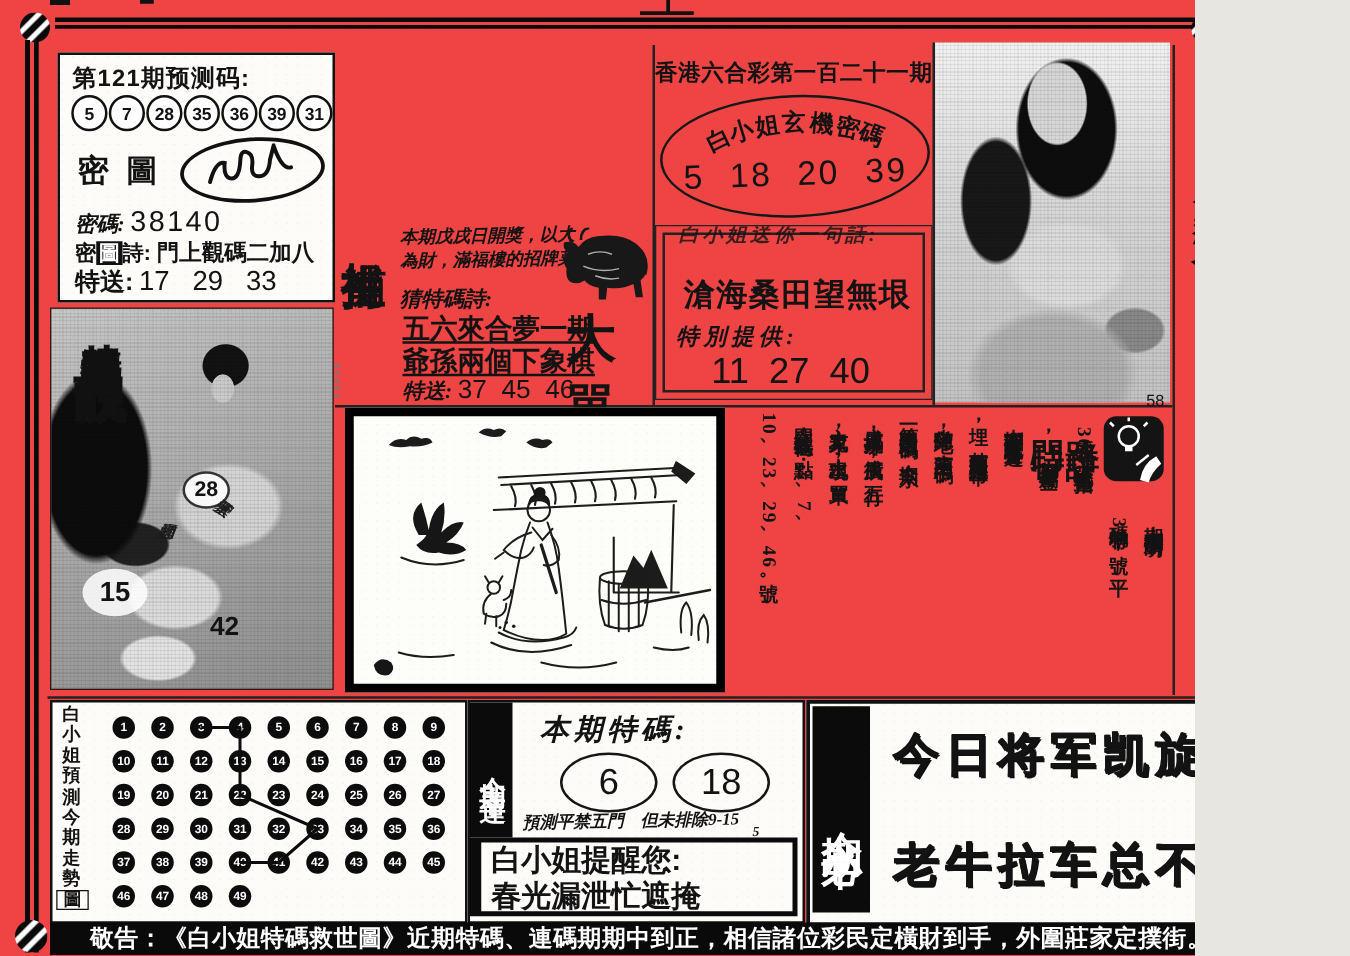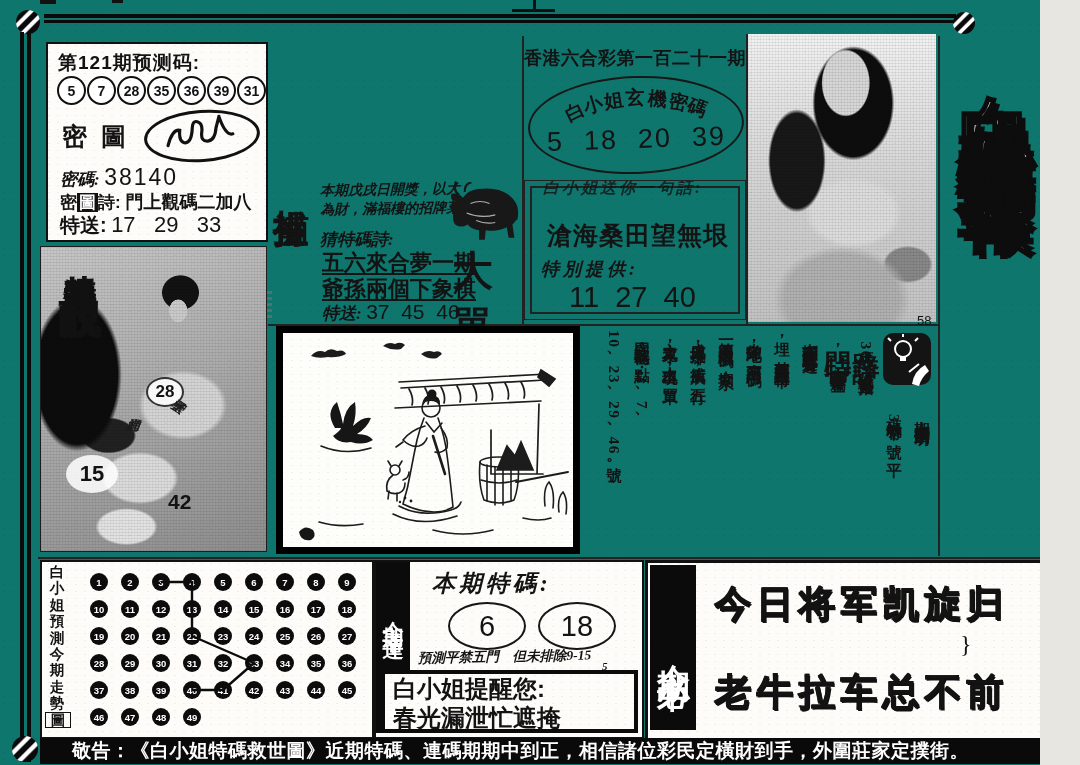--- a/index.html
+++ b/index.html
@@ -1,16 +1,16 @@
 <!DOCTYPE html>
 <html><head>
 <meta charset="utf-8">
 <style>
   html,body{margin:0;padding:0;background:#e8e6e0;}
-  #page{position:relative;width:1040px;height:765px;background:#0f766e;overflow:hidden;
+  #page{position:relative;width:956px;height:765px;background:#ef4444;overflow:hidden;
         font-family:"Liberation Sans",sans-serif;color:#131313;}
   #page::after{content:"";position:absolute;inset:0;pointer-events:none;
         background-image:radial-gradient(rgba(0,0,0,.05) 1px,transparent 1px);
         background-size:9px 7px;}
   .abs{position:absolute;}
   
   .orn{border-radius:50%;background:
         linear-gradient(135deg,transparent 26%,#fff 30% 38%,transparent 42% 54%,#fff 58% 66%,transparent 70%),#0a0a0a;}
   .hrule2{background:linear-gradient(#0a0a0a 0 4px,transparent 4px 6px,#0a0a0a 6px 9px);height:9px;}
   .vrule2{background:linear-gradient(90deg,#0a0a0a 0 4px,transparent 4px 7px,#0a0a0a 7px 11px);width:11px;}

